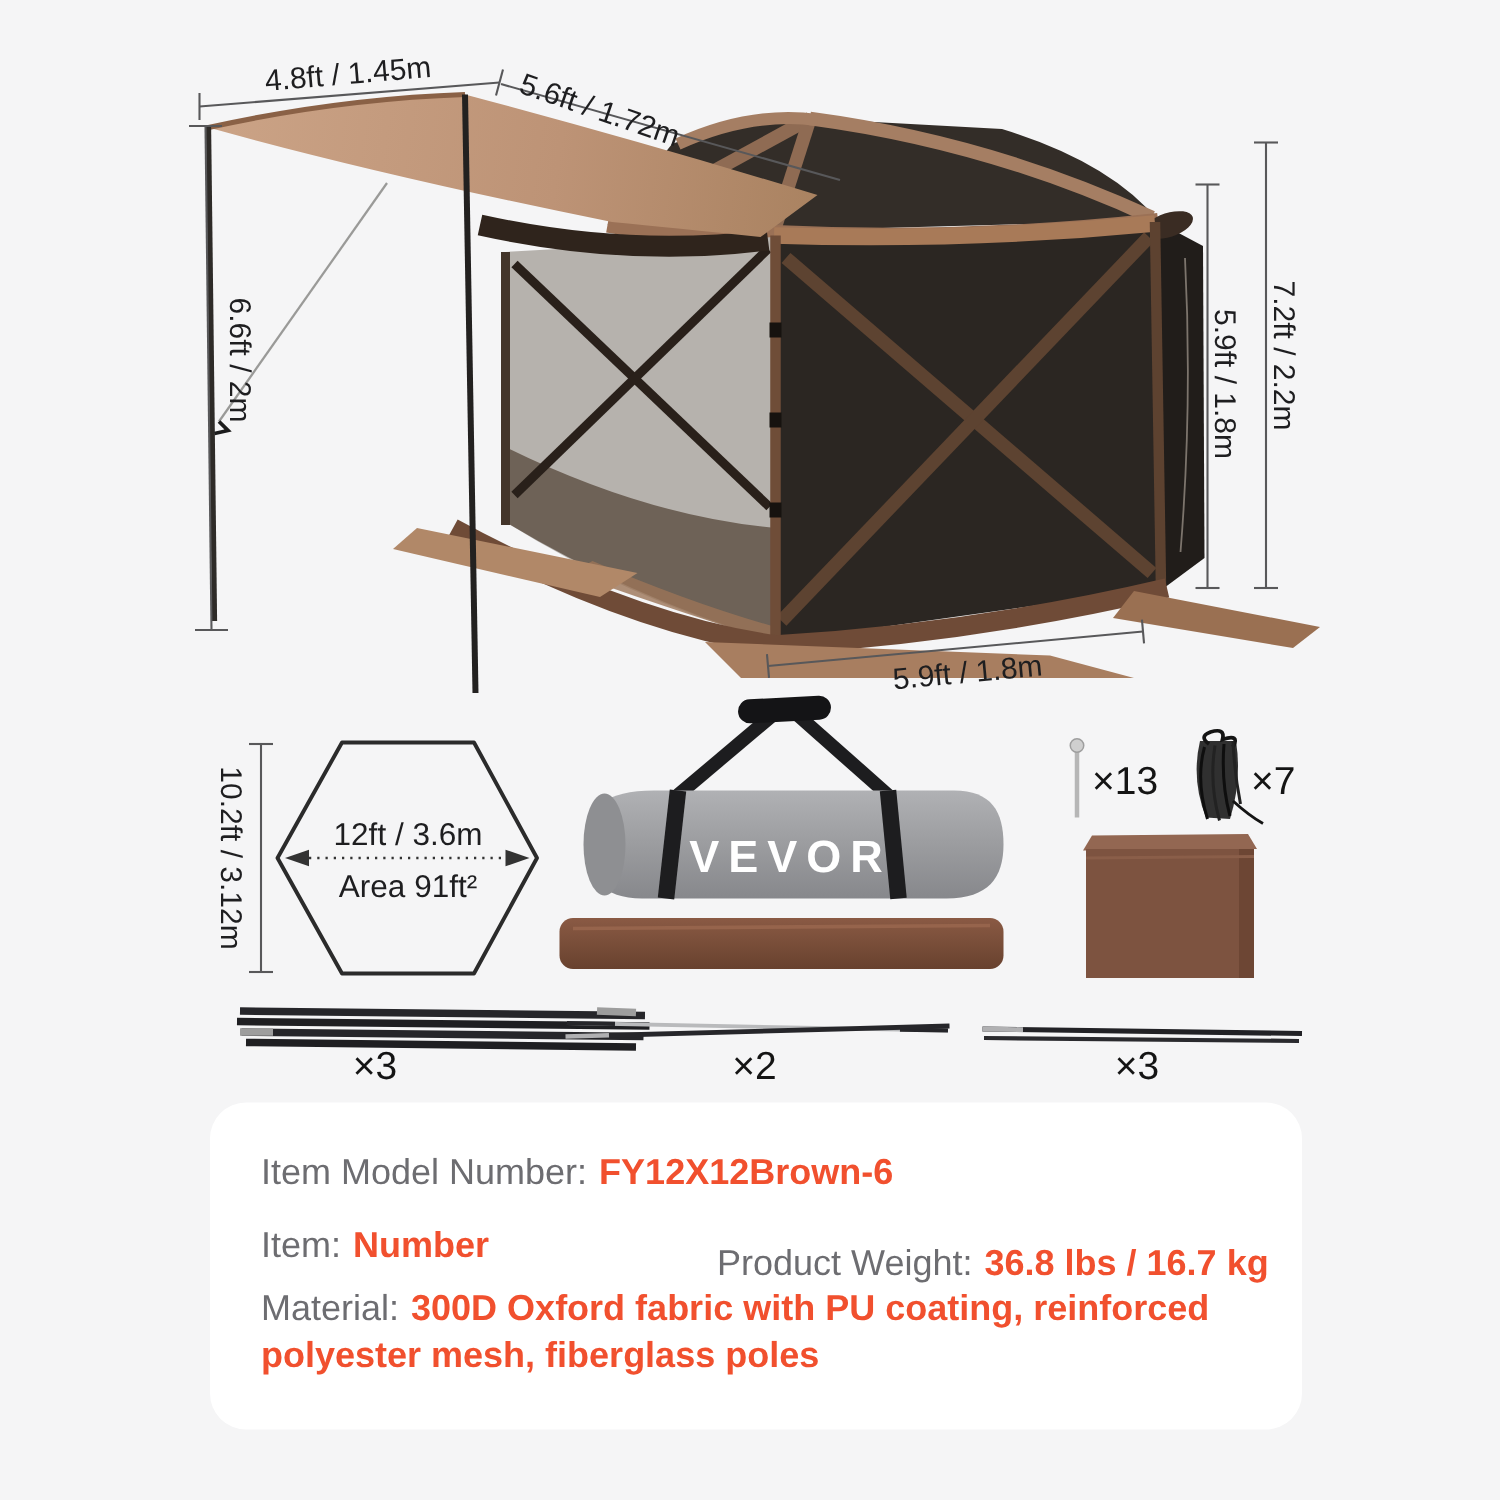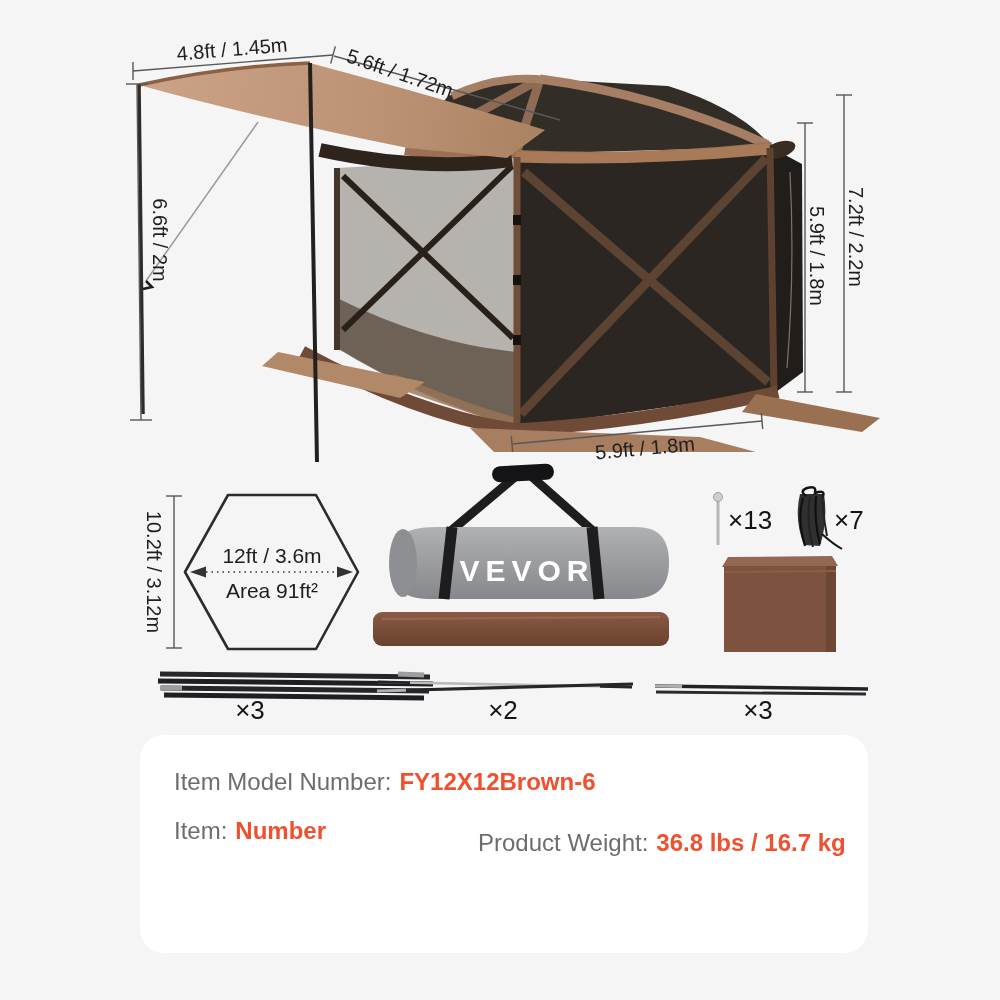--- a/index.html
+++ b/index.html
@@ -216,14 +216,17 @@
       <span class="lbl">Item Model Number:</span><span class="val">FY12X12Brown-6</span>
     </div>
     <div class="spec-row r2">
       <span>
         <span class="lbl">Item:</span><span class="val">Number</span>
       </span>
       <span class="pair-weight">
         <span class="lbl">Product Weight:</span><span class="val">36.8 lbs / 16.7 kg</span>
       </span>
     </div>
+    <div class="spec-row r3">
+      <span class="lbl">Material:</span><span class="val">300D Oxford fabric with PU coating, reinforced polyester mesh, fiberglass poles</span>
+    </div>
   </div>
 </div>
 
 </body></html>

